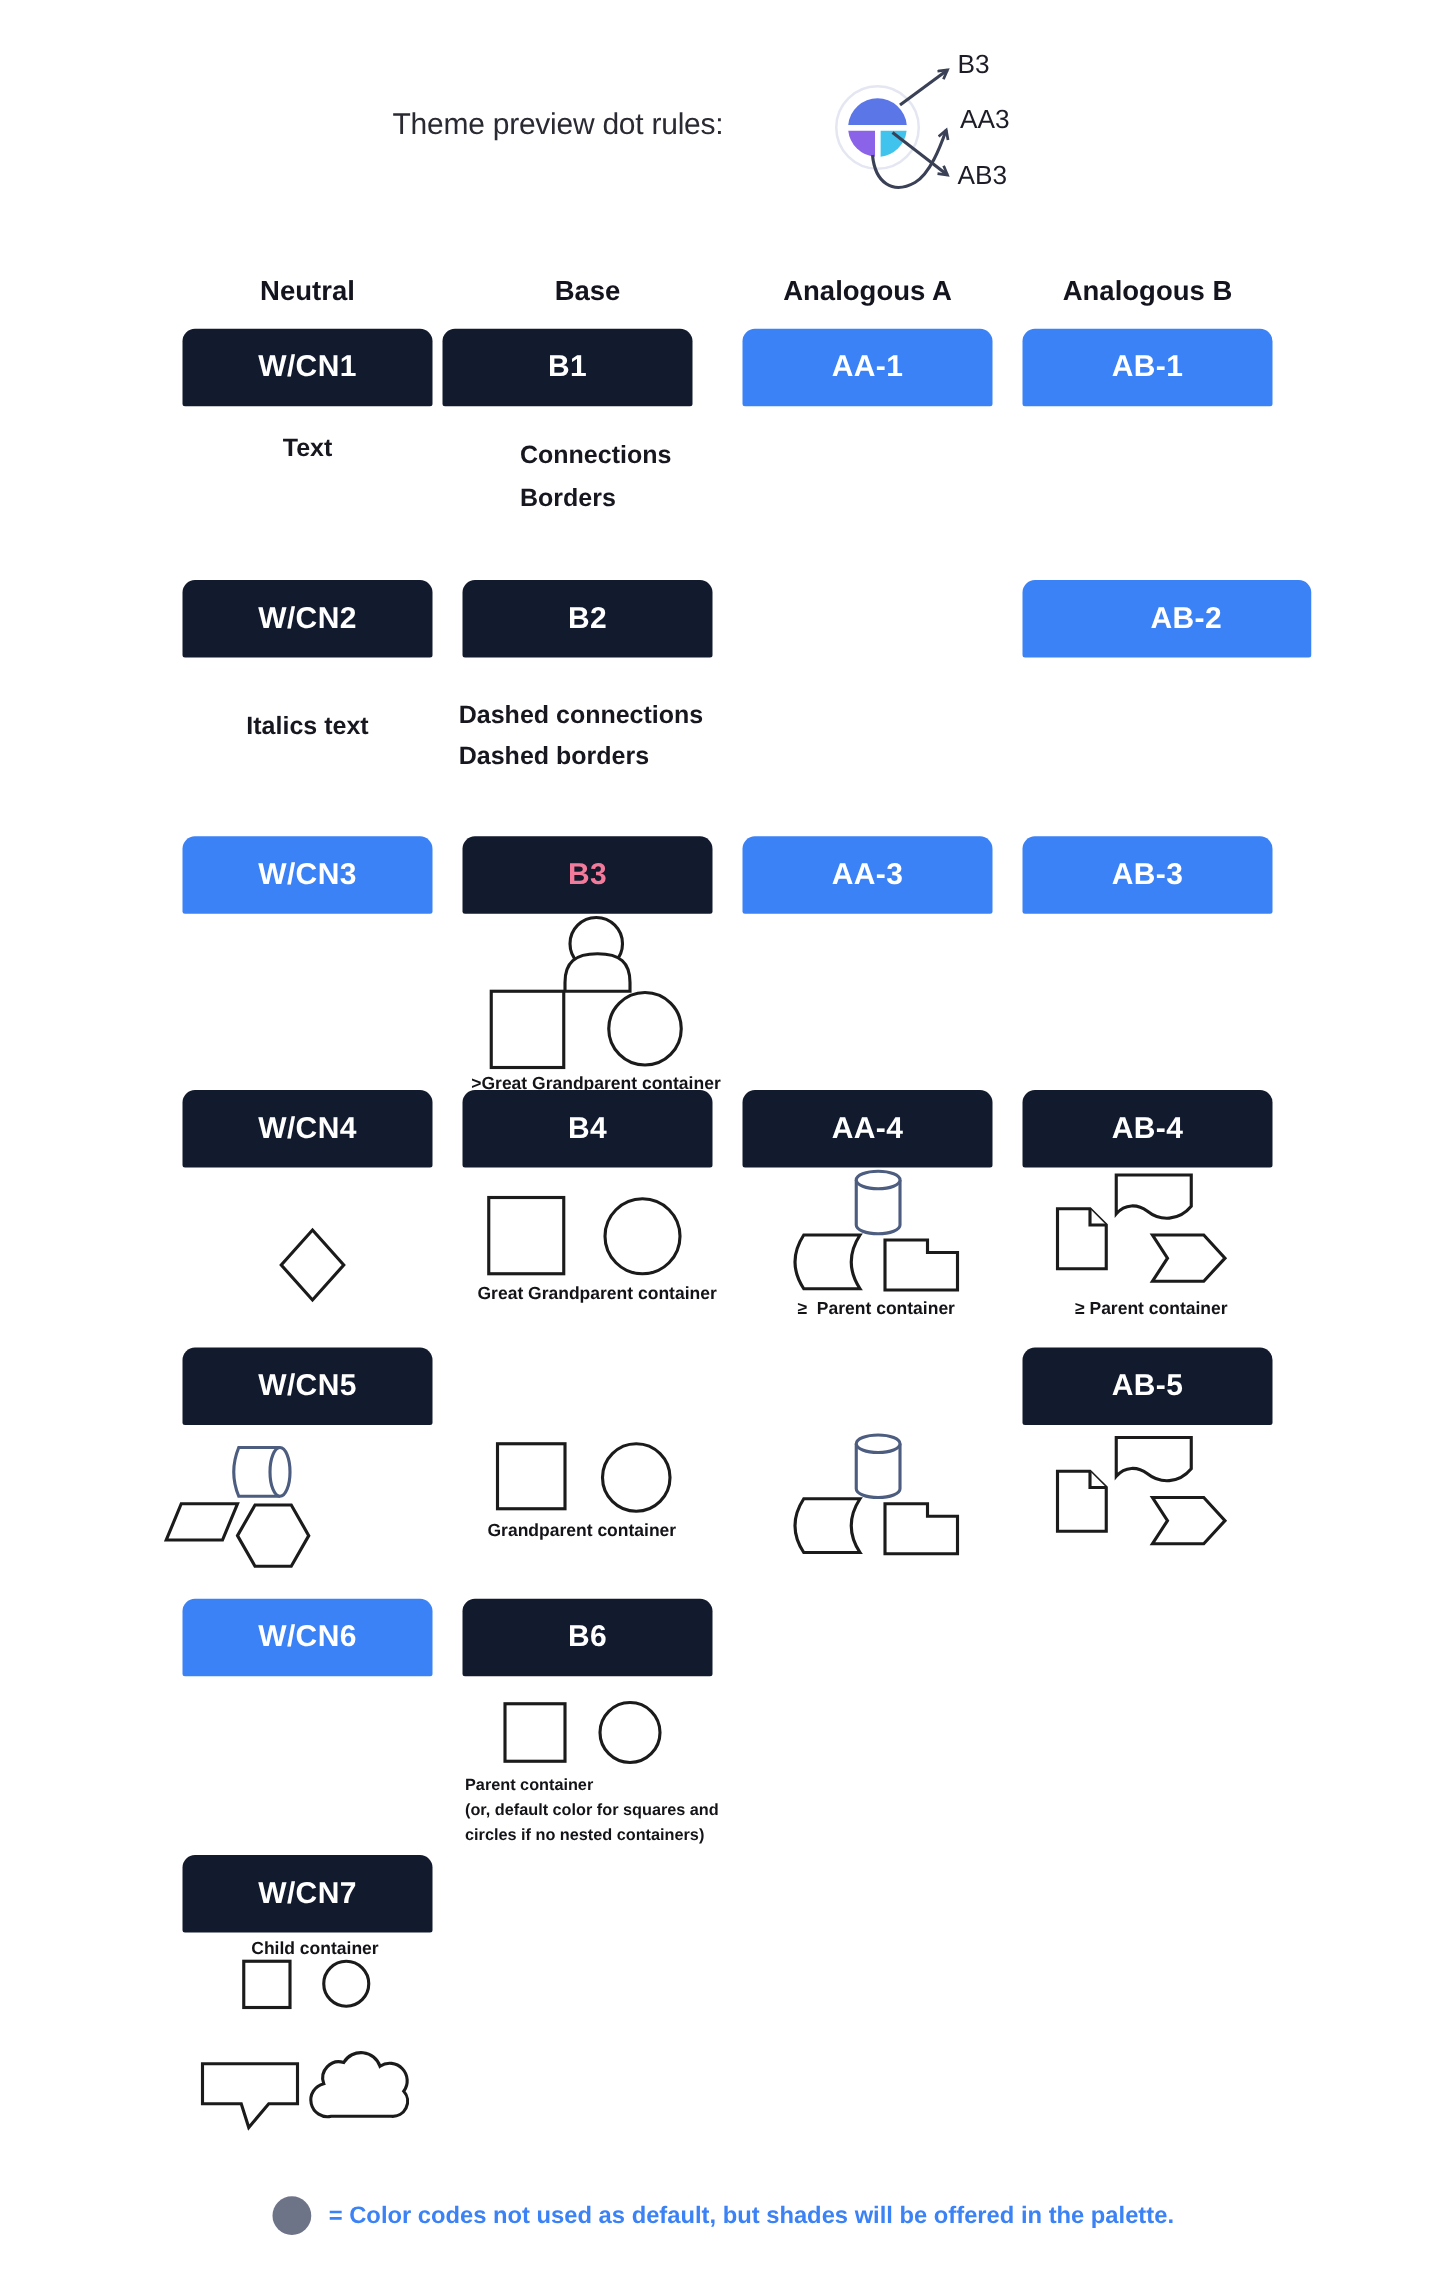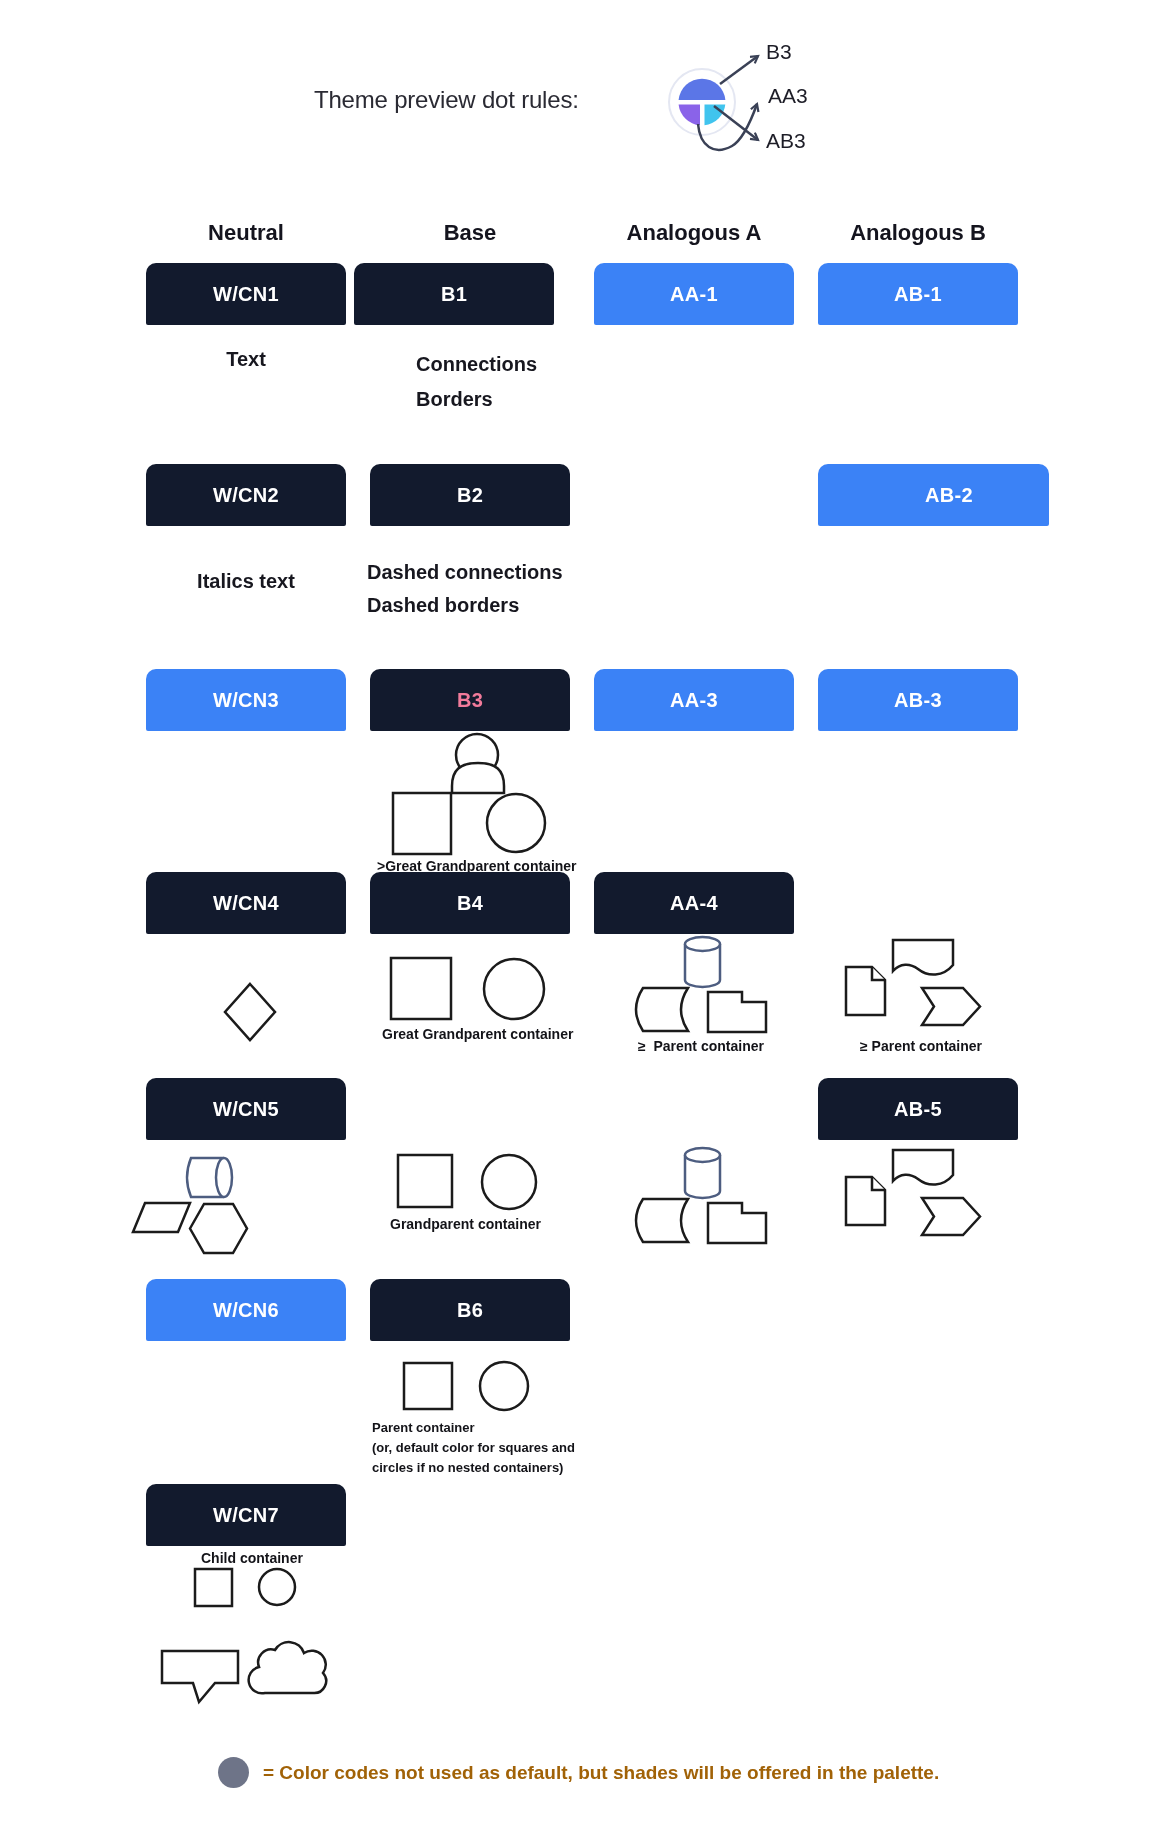--- a/index.html
+++ b/index.html
@@ -3,32 +3,32 @@
 <meta charset="utf-8">
 <style>
   html,body{margin:0;padding:0;background:#ffffff;}
   .canvas{position:relative;width:1164px;height:1822px;background:#ffffff;overflow:hidden;
           font-family:"Liberation Sans","DejaVu Sans",sans-serif;color:#17171f;}
   .abs{position:absolute;}
   .title{font-size:24px;font-weight:400;color:#2a2a33;letter-spacing:-0.2px;}
   .dot-target{font-size:21px;font-weight:400;color:#1d1d27;}
   .hdr{width:200px;text-align:center;font-weight:bold;font-size:22px;color:#14141e;}
   .pill{width:200px;height:62px;border-radius:10px 10px 2px 2px;display:flex;align-items:center;
-        justify-content:center;color:#ffffff;font-weight:bold;font-size:20px;letter-spacing:0.3px;}
+        justify-content:center;color:#ffffff;font-weight:bold;font-size:24px;letter-spacing:0.3px;}
   .pill.dark{background:#121a2d;}
   .pill.gray{background:#3b82f6;}
   .pill.pink{color:#f27b9b;}
   .note{font-weight:bold;font-size:20px;color:#17171f;}
   .note .ln{line-height:35px;}
   .note .ln2{line-height:33px;}
   .ctr{width:200px;text-align:center;}
   .small-label{font-weight:bold;font-size:14px;color:#131318;white-space:pre;}
   .b6text{font-weight:bold;font-size:13px;line-height:20px;color:#131318;white-space:nowrap;}
   .legend-dot{width:31px;height:31px;border-radius:50%;background:#6e7488;}
-  .legend-text{font-weight:bold;font-size:19px;color:#a16207;white-space:nowrap;}
+  .legend-text{font-weight:bold;font-size:19px;color:#3b82f6;white-space:nowrap;}
   svg{display:block;overflow:visible;}
   .ink{stroke:#1b1b1b;stroke-width:2.5;fill:#ffffff;}
   .blu{stroke:#4d5d80;stroke-width:2.5;fill:#ffffff;}
 </style>
 </head>
 <body>
 
 <div class="canvas">
 
   <div class="abs title" style="left:314px;top:86px;">Theme preview dot rules:</div>
@@ -84,20 +84,21 @@
     <circle class="ink" cx="97" cy="25" r="21"></circle>
     <path class="ink" d="M72,63 V56 C72,40 80,33 98,33 C116,33 124,40 124,56 V63 Z"></path>
     <rect class="ink" x="13" y="63" width="58" height="61"></rect>
     <circle class="ink" cx="136" cy="93" r="29"></circle>
   </svg>
   <div class="abs small-label" style="left:377px;top:858px;">&gt;Great Grandparent container</div>
 
   <div class="abs pill dark" style="left:146px;top:872px;">W/CN4</div>
   <div class="abs pill dark" style="left:370px;top:872px;">B4</div>
   <div class="abs pill dark" style="left:594px;top:872px;">AA-4</div>
+  <div class="abs pill dark" style="left:818px;top:872px;">AB-4</div>
 
   <svg class="abs" style="left:224px;top:983px;" width="56" height="60" viewBox="0 0 56 60">
     <polygon class="ink" points="26,1 51,29 26,57 1,29"></polygon>
   </svg>
 
   <svg class="abs" style="left:389px;top:955px;" width="160" height="66" viewBox="0 0 160 66">
     <rect class="ink" x="2" y="3" width="60" height="61"></rect>
     <circle class="ink" cx="125" cy="34" r="30"></circle>
   </svg>
   <div class="abs small-label" style="left:382px;top:1026px;">Great Grandparent container</div>

